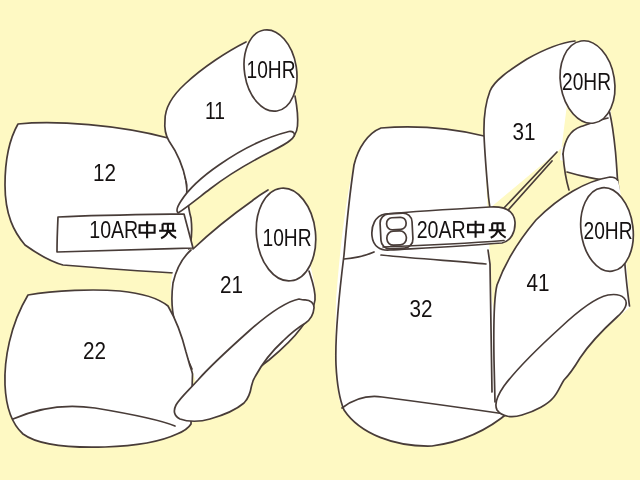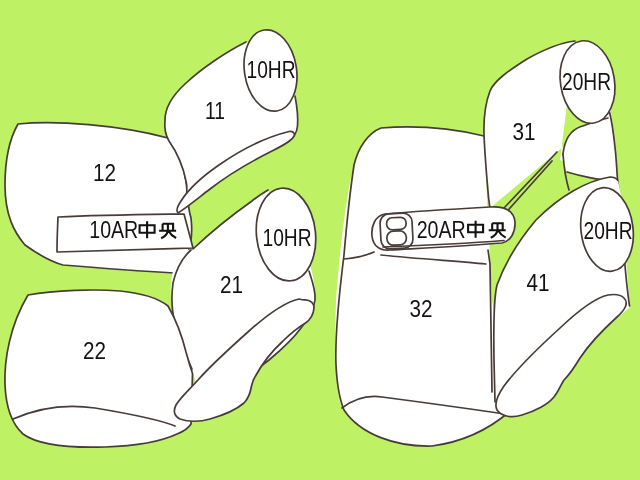--- a/index.html
+++ b/index.html
@@ -1,16 +1,16 @@
 <!DOCTYPE html>
 <html><head>
 <meta charset="utf-8">
 <style>
   html,body{margin:0;padding:0;background:#ffffff;}
-  #stage{width:640px;height:480px;position:relative;overflow:hidden;background:#bef264;}
+  #stage{width:640px;height:480px;position:relative;overflow:hidden;background:#fef9c3;}
   svg{display:block;}
   text{font-family:"Liberation Sans",sans-serif;fill:#151111;}
 </style>
 </head>
 <body>
 <div id="stage">
 <svg width="640" height="480" viewBox="0 0 640 480">
 <g stroke="#483c38" stroke-width="1.7" fill="#ffffff" stroke-linecap="round" stroke-linejoin="round">
 
 <path d="M 18 124

